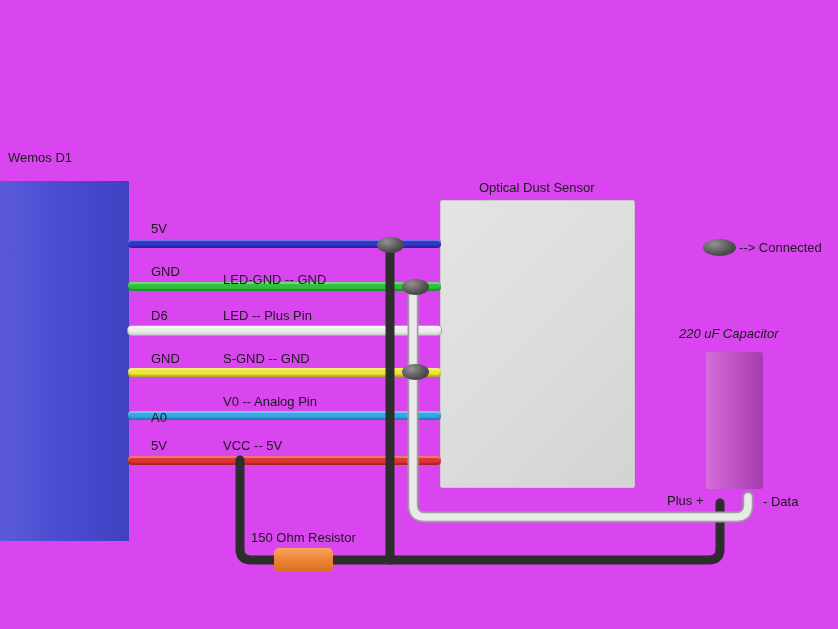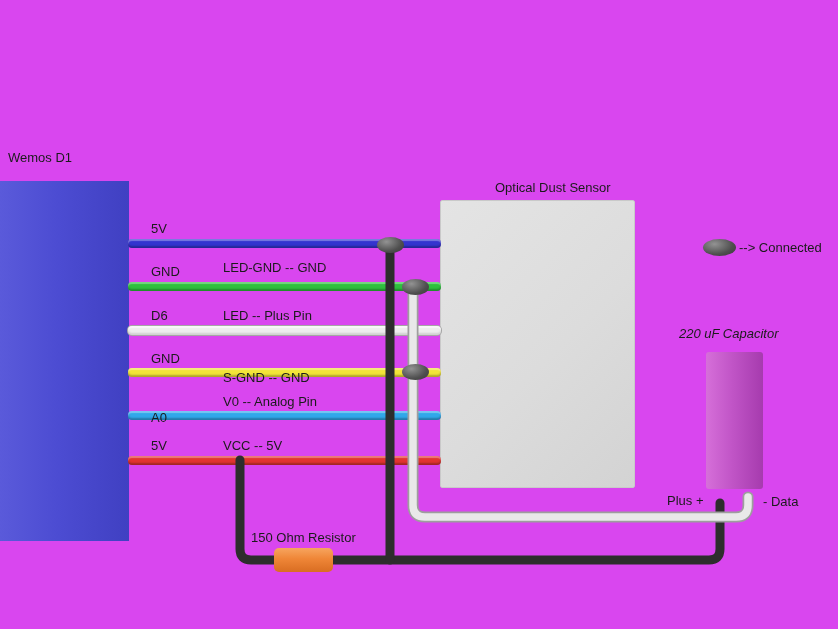--- a/index.html
+++ b/index.html
@@ -78,36 +78,36 @@
   }
 </style>
 </head>
 <body>
 
 <div class="canvas">
 
   <div class="lbl" style="left:8px; top:150px;">Wemos D1</div>
   <div class="board"></div>
 
-  <div class="lbl" style="left:479px; top:180px;margin-left:16px;">Optical Dust Sensor</div>
+  <div class="lbl" style="left:479px; top:180px;">Optical Dust Sensor</div>
   <div class="sensor"></div>
 
   <div class="lbl" style="left:151px; top:221px;">5V</div>
   <div class="wire" style="top: 239px; background-color: rgb(52, 52, 207);"></div>
 
   <div class="lbl" style="left:151px; top:264px;">GND</div>
-  <div class="lbl" style="left:223px; top:260px;">LED-GND -- GND</div>
+  <div class="lbl" style="left:223px; top:272px;">LED-GND -- GND</div>
   <div class="wire" style="top: 282px; background-color: rgb(46, 193, 62);"></div>
 
   <div class="lbl" style="left:151px; top:308px;">D6</div>
   <div class="lbl" style="left:223px; top:308px;">LED -- Plus Pin</div>
   <div class="wire outlined" style="top: 326px; background-color: rgb(237, 237, 237);"></div>
 
   <div class="lbl" style="left:151px; top:351px;">GND</div>
-  <div class="lbl" style="left:223px; top:351px;margin-top:19px;">S-GND -- GND</div>
+  <div class="lbl" style="left:223px; top:351px;">S-GND -- GND</div>
   <div class="wire" style="top: 368px; background-color: rgb(242, 228, 56);"></div>
 
   <div class="lbl" style="left:151px; top:394px;margin-top:16px;">A0</div>
   <div class="lbl" style="left:223px; top:394px;">V0 -- Analog Pin</div>
   <div class="wire" style="top: 411px; background-color: rgb(49, 168, 234);"></div>
 
   <div class="lbl" style="left:151px; top:438px;">5V</div>
   <div class="lbl" style="left:223px; top:438px;">VCC -- 5V</div>
   <div class="wire" style="top: 456px; background-color: rgb(226, 52, 48);"></div>
 

